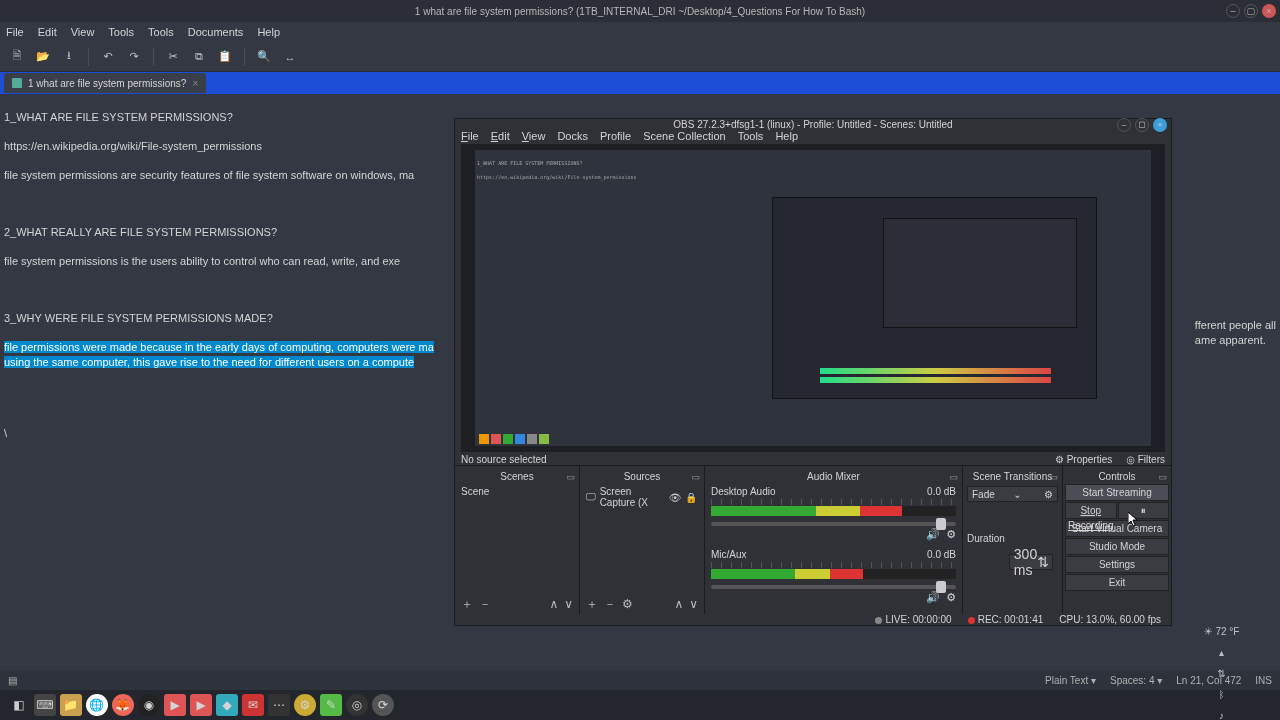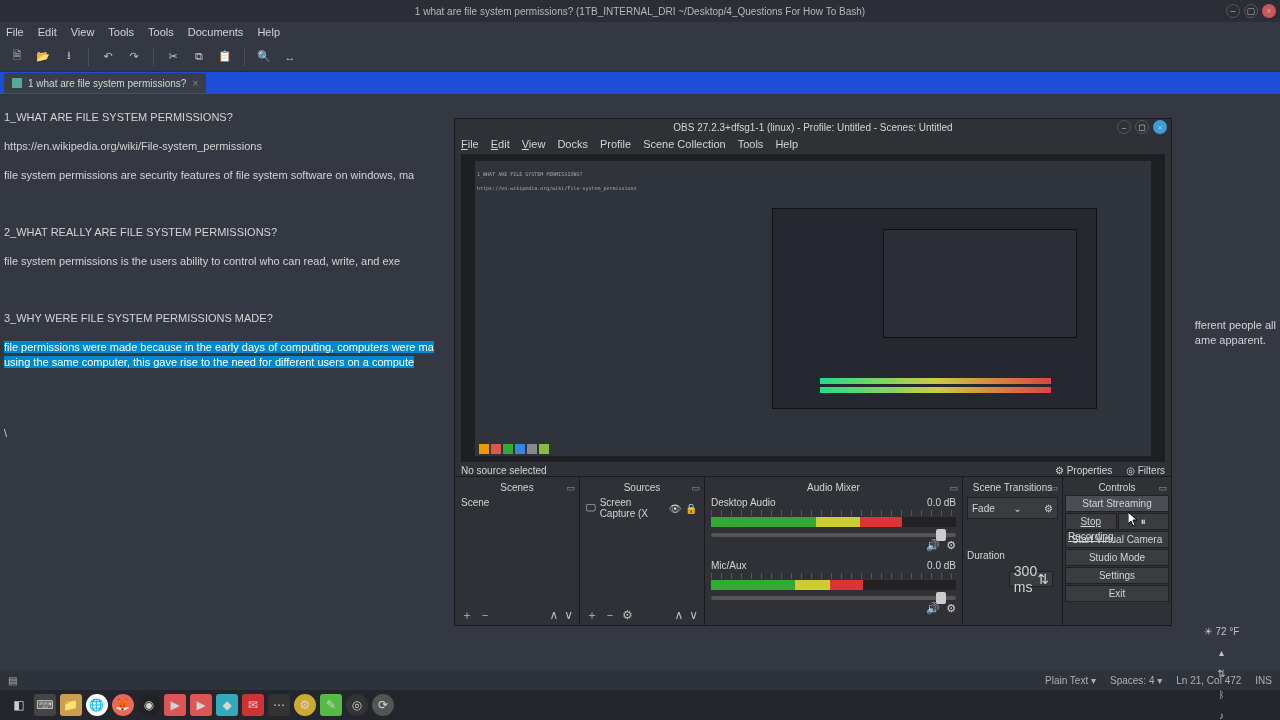--- a/index.html
+++ b/index.html
@@ -82,21 +82,21 @@
 .mixer-ch { margin: 2px 4px 8px; font-size: 10px; }
 .mixer-ch .label { display: flex; justify-content: space-between; margin-bottom: 2px; }
 .meter { height: 10px; background: #222; position: relative; }
 .meter-ticks { height: 6px; background: repeating-linear-gradient(90deg,#555 0,#555 1px,transparent 1px,transparent 10px); margin-bottom:1px;}
 .meter-bar { position: absolute; left: 0; top: 0; bottom: 0; background: linear-gradient(90deg, #3a3 0%, #3a3 55%, #cc3 55%, #cc3 78%, #d33 78%, #d33 100%); }
 .slider-track { height: 4px; background: #555; margin-top: 6px; position: relative; border-radius:2px;}
 .slider-thumb { position: absolute; top: -4px; width: 10px; height: 12px; background: #ccc; border-radius: 2px; }
 .mixer-icons { display: flex; justify-content: flex-end; gap: 6px; margin-top: 2px; font-size: 11px; }
 
 .trans-body { padding: 4px; font-size: 10px; }
-.trans-select { width: 100%; height: 16px; background: #3a3c42; border: 1px solid #222; color: #d4d4d4; font-size: 10px; display:flex; align-items:center; padding:10px 4px; justify-content:space-between; margin-bottom:4px;}
+.trans-select { width: 100%; height: 16px; background: #3a3c42; border: 1px solid #222; color: #d4d4d4; font-size: 10px; display:flex; align-items:center; padding:4px 4px; justify-content:space-between; margin-bottom:4px;}
 .trans-dur { display: flex; align-items: center; gap: 4px; font-size: 10px; }
 .spin { width: 44px; height: 16px; background: #3a3c42; border: 1px solid #222; color: #d4d4d4; font-size: 14px; display:flex; align-items:center; padding:0 4px; justify-content:space-between;margin-top:48px;}
 
 .ctrl-btn { display: block; width: 100%; height: 17px; background: #3a3c42; border: 1px solid #222; color: #d4d4d4; font-size: 10px; margin-bottom: 1px; cursor: pointer; line-height:15px; text-align:center;}
 .ctrl-btn.hover { background: #4a4d55; }
 .ctrl-row { display: flex; gap: 1px; }
 .ctrl-row .ctrl-btn { flex: 1; }
 .ctrl-pause { flex: 0 0 18px; }
 
 .cursor-arrow { position: absolute; width: 12px; height: 16px; z-index: 100; }
@@ -355,20 +355,25 @@
           <button class="ctrl-btn ctrl-pause">⏸</button>
         </div>
         <button class="ctrl-btn">Start Virtual Camera</button>
         <button class="ctrl-btn">Studio Mode</button>
         <button class="ctrl-btn">Settings</button>
         <button class="ctrl-btn">Exit</button>
       </div>
     </div>
   </div>
 
+  <div class="obs-status">
+    <span><span class="live-dot"></span><span>LIVE: 00:00:00</span></span>
+    <span><span class="rec-dot"></span><span>REC: 00:01:41</span></span>
+    <span>CPU: 13.0%, 60.00 fps</span>
+  </div>
 </div>
 
 <div class="cursor-arrow" style="left:1128px; top:512px;">
   <svg viewBox="0 0 12 16">
       <path d="M0 0 L0 12 L3 9 L5 14 L7 13 L5 8 L9 8 Z" fill="#fff" stroke="#000" stroke-width="1"></path>
     </svg>
 </div>
 
 <div class="status-bar">
   <div class="status-left">▤</div>

